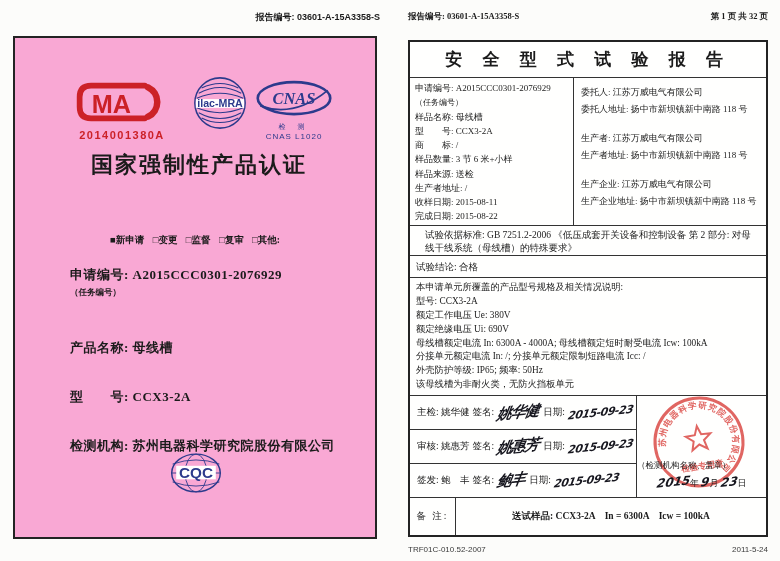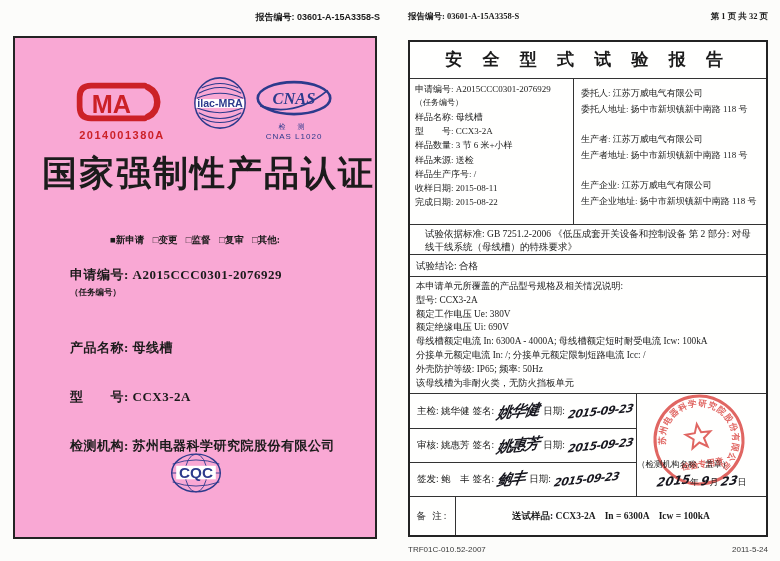--- a/index.html
+++ b/index.html
@@ -13,22 +13,22 @@
   .lp-report-no { position:absolute; top:11px; right:10px; font-size:9px; font-weight:bold; }
   .lp-box { position:absolute; left:13px; top:36px; width:364px; height:503px;
             border:2px solid #232323; background:#f9a8d4; }
   .lp-logos { position:absolute; top:36px; left:0; right:0; height:96px; }
   .logo-cma { position:absolute; left:52px; top:6px; width:110px; text-align:center; }
   .cma-number { margin-top:1px; color:#cc2127; font-weight:bold; font-size:11px; letter-spacing:1.5px; }
   .logo-ilac { position:absolute; left:176px; top:0px; }
   .logo-cnas { position:absolute; left:238px; top:6px; width:82px; text-align:center; }
   .cnas-cap1 { color:#2c3a8c; font-size:7px; letter-spacing:5px; margin-top:0px; }
   .cnas-cap2 { color:#2c3a8c; font-size:8px; letter-spacing:1px; }
-  .lp-title1 { position:absolute; top:112px; left:8px; right:0; text-align:right;
-               font-size:35px; font-weight:bold; letter-spacing:2px; }
+  .lp-title1 { position:absolute; top:112px; left:8px; right:0; text-align:center;
+               font-size:22px; font-weight:bold; letter-spacing:2px; }
   .lp-title2 { position:absolute; top:152px; left:0; right:0; text-align:center;
                font-size:29px; font-weight:bold; letter-spacing:9px; }
   .lp-checks { position:absolute; top:196px; left:0; right:0; text-align:center;
                font-size:9.5px; font-weight:bold; }
   .lp-checks .cbx { margin:0 3px; }
   .lp-fields { position:absolute; left:55px; top:228px; right:14px; }
   .lp-field { font-size:13px; font-weight:bold; letter-spacing:0.5px; }
   .lp-sub { font-size:8.5px; font-weight:bold; margin-top:3px; }
   .f2 { margin-top:40px; } .f3 { margin-top:31px; } .f4 { margin-top:31px; }
   .lp-cqc { position:absolute; left:154px; top:412px; }
@@ -160,23 +160,24 @@
 
     <div class="rp-box">
       <div class="rp-title">安 全 型 式 试 验 报 告</div>
 
       <div class="rp-info">
         <div class="rp-info-left">
           <div class="info-line">申请编号: A2015CCC0301-2076929</div>
           <div class="info-line small">（任务编号）</div>
           <div class="info-line">样品名称: 母线槽</div>
           <div class="info-line">型　　号: CCX3-2A</div>
+          <div class="info-line">商　　标: /</div>
           <div class="info-line">样品数量: 3 节 6 米+小样</div>
           <div class="info-line">样品来源: 送检</div>
-          <div class="info-line">样品生产序号: /</div>
+          <div class="info-line">生产者地址: /</div>
           <div class="info-line">收样日期: 2015-08-11</div>
           <div class="info-line">完成日期: 2015-08-22</div>
         </div>
         <div class="rp-info-right">
           <div class="info-line">委托人: 江苏万威电气有限公司</div>
           <div class="info-line">委托人地址: 扬中市新坝镇新中南路 118 号</div>
           <div class="info-line gap"></div>
           <div class="info-line">生产者: 江苏万威电气有限公司</div>
           <div class="info-line">生产者地址: 扬中市新坝镇新中南路 118 号</div>
           <div class="info-line gap"></div>

